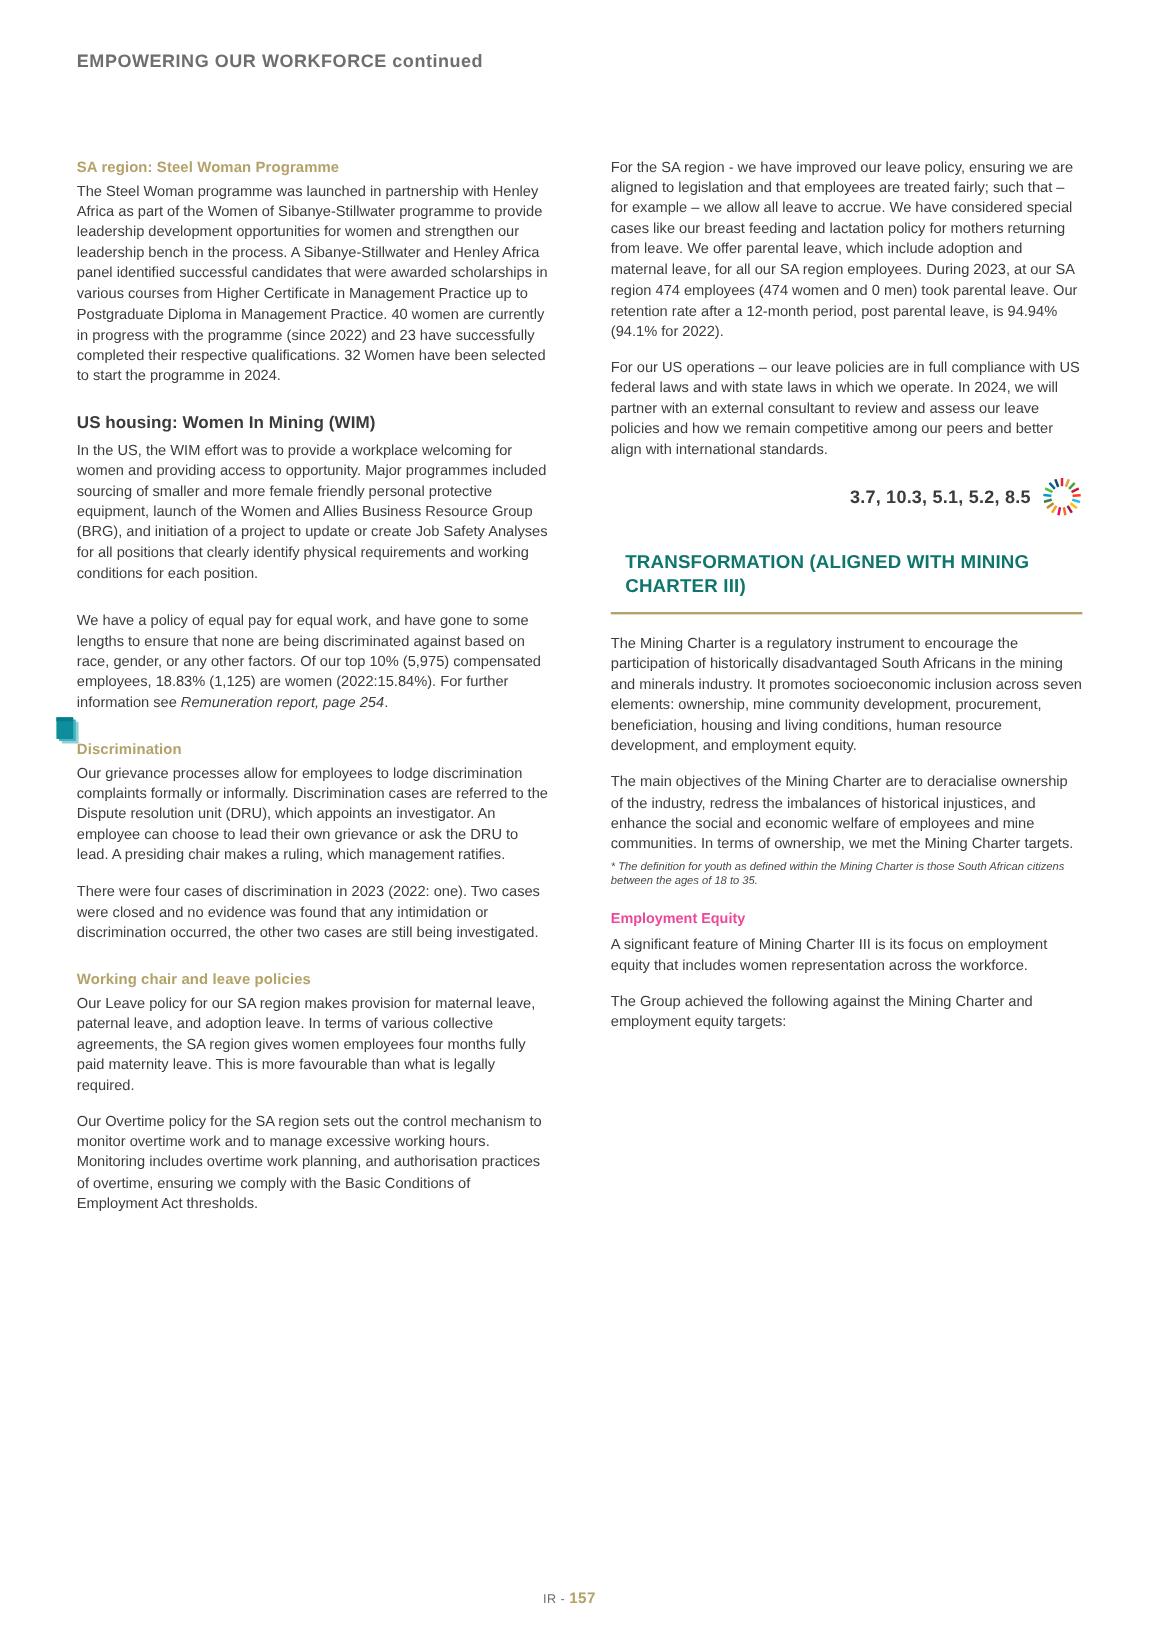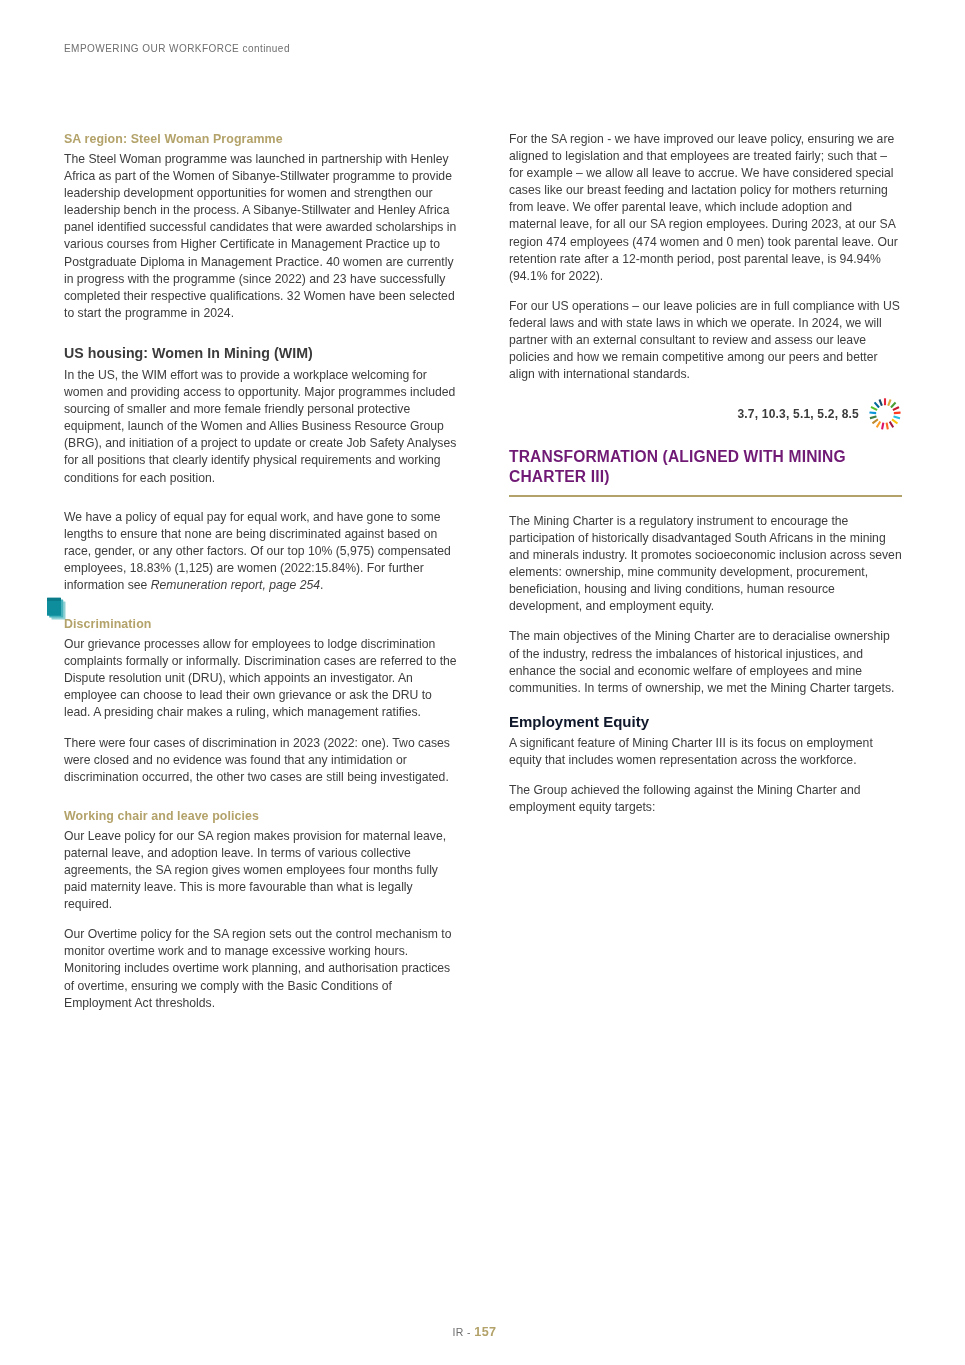--- a/index.html
+++ b/index.html
@@ -15,24 +15,24 @@
     font-family: "Liberation Sans", sans-serif;
     color: #3b3b3b;
     overflow: hidden;
   }
 
   
   .running-header {
     position: absolute;
     left: 64px;
     top: 43px;
-    font-size: 10px;
+    font-size: 15px;
     letter-spacing: 0.45px;
     color: #6e6e6e;
-    font-weight: 400;
+    font-weight: 700;
   }
 
   
   .columns {
     position: absolute;
     left: 64px;
     top: 131px;
     width: 838px;
     display: flex;
     gap: 52px;
@@ -62,45 +62,45 @@
   h3.dark {
     margin: 0 0 5px 0;
     font-size: 14.2px;
     line-height: 18px;
     font-weight: bold;
     color: #3b3b3b;
     letter-spacing: 0.05px;
   }
   h3.dark-sm {
     margin: 0 0 5px 0;
-    font-size: 15px;
+    font-size: 12px;
     line-height: 17px;
     font-weight: bold;
-    color: #0f172a;
+    color: #ec4899;
   }
   h4.italic-dark {
     margin: 0 0 4px 0;
     font-size: 12.4px;
     line-height: 16px;
     font-weight: bold;
     font-style: italic;
     color: #3b3b3b;
   }
   .spacer-md { height: 16px; }
   .spacer-sm { height: 9px; }
 
   .italic { font-style: italic; }
 
   
   .section-head {
-    margin: 0;
+    margin: 12px;
     font-size: 15.6px;
     line-height: 19.5px;
     font-weight: bold;
-    color: #701a75;
+    color: #0f766e;
     letter-spacing: 0.15px;
     text-transform: none;
   }
   .section-rule {
     margin-top: 9px;
     margin-bottom: 16px;
     height: 1.6px;
     background: #b3a269;
     width: 100%;
   }
@@ -116,21 +116,21 @@
 
   
   .sdg-row {
     display: flex;
     align-items: center;
     justify-content: flex-end;
     gap: 9px;
     margin-top: 14px;
   }
   .sdg-codes {
-    font-size: 12px;
+    font-size: 15px;
     font-weight: bold;
     color: #3b3b3b;
     letter-spacing: 0.2px;
   }
   .sdg-wheel { width: 34px; height: 34px; display: block; }
 
   
   .doc-icon-wrap {
     position: absolute;
     left: 46px;
@@ -266,20 +266,21 @@
         </svg>
       </div>
 
       <div class="spacer-md"></div>
 
       <h2 class="section-head">TRANSFORMATION (ALIGNED WITH MINING CHARTER III)</h2>
       <div class="section-rule"></div>
 
       <p>The Mining Charter is a regulatory instrument to encourage the participation of historically disadvantaged South Africans in the mining and minerals industry. It promotes socioeconomic inclusion across seven elements: ownership, mine community development, procurement, beneficiation, housing and living conditions, human resource development, and employment equity.</p>
       <p class="tight">The main objectives of the Mining Charter are to deracialise ownership of the industry, redress the imbalances of historical injustices, and enhance the social and economic welfare of employees and mine communities. In terms of ownership, we met the Mining Charter targets.</p>
+      <p class="footnote">* The definition for youth as defined within the Mining Charter is those South African citizens between the ages of 18 to 35.</p>
 
       <div class="spacer-md"></div>
 
       <h3 class="dark-sm">Employment Equity</h3>
       <p>A significant feature of Mining Charter III is its focus on employment equity that includes women representation across the workforce.</p>
       <p class="tight">The Group achieved the following against the Mining Charter and employment equity targets:</p>
     </div>
   </div>
 
   <div class="footer">

